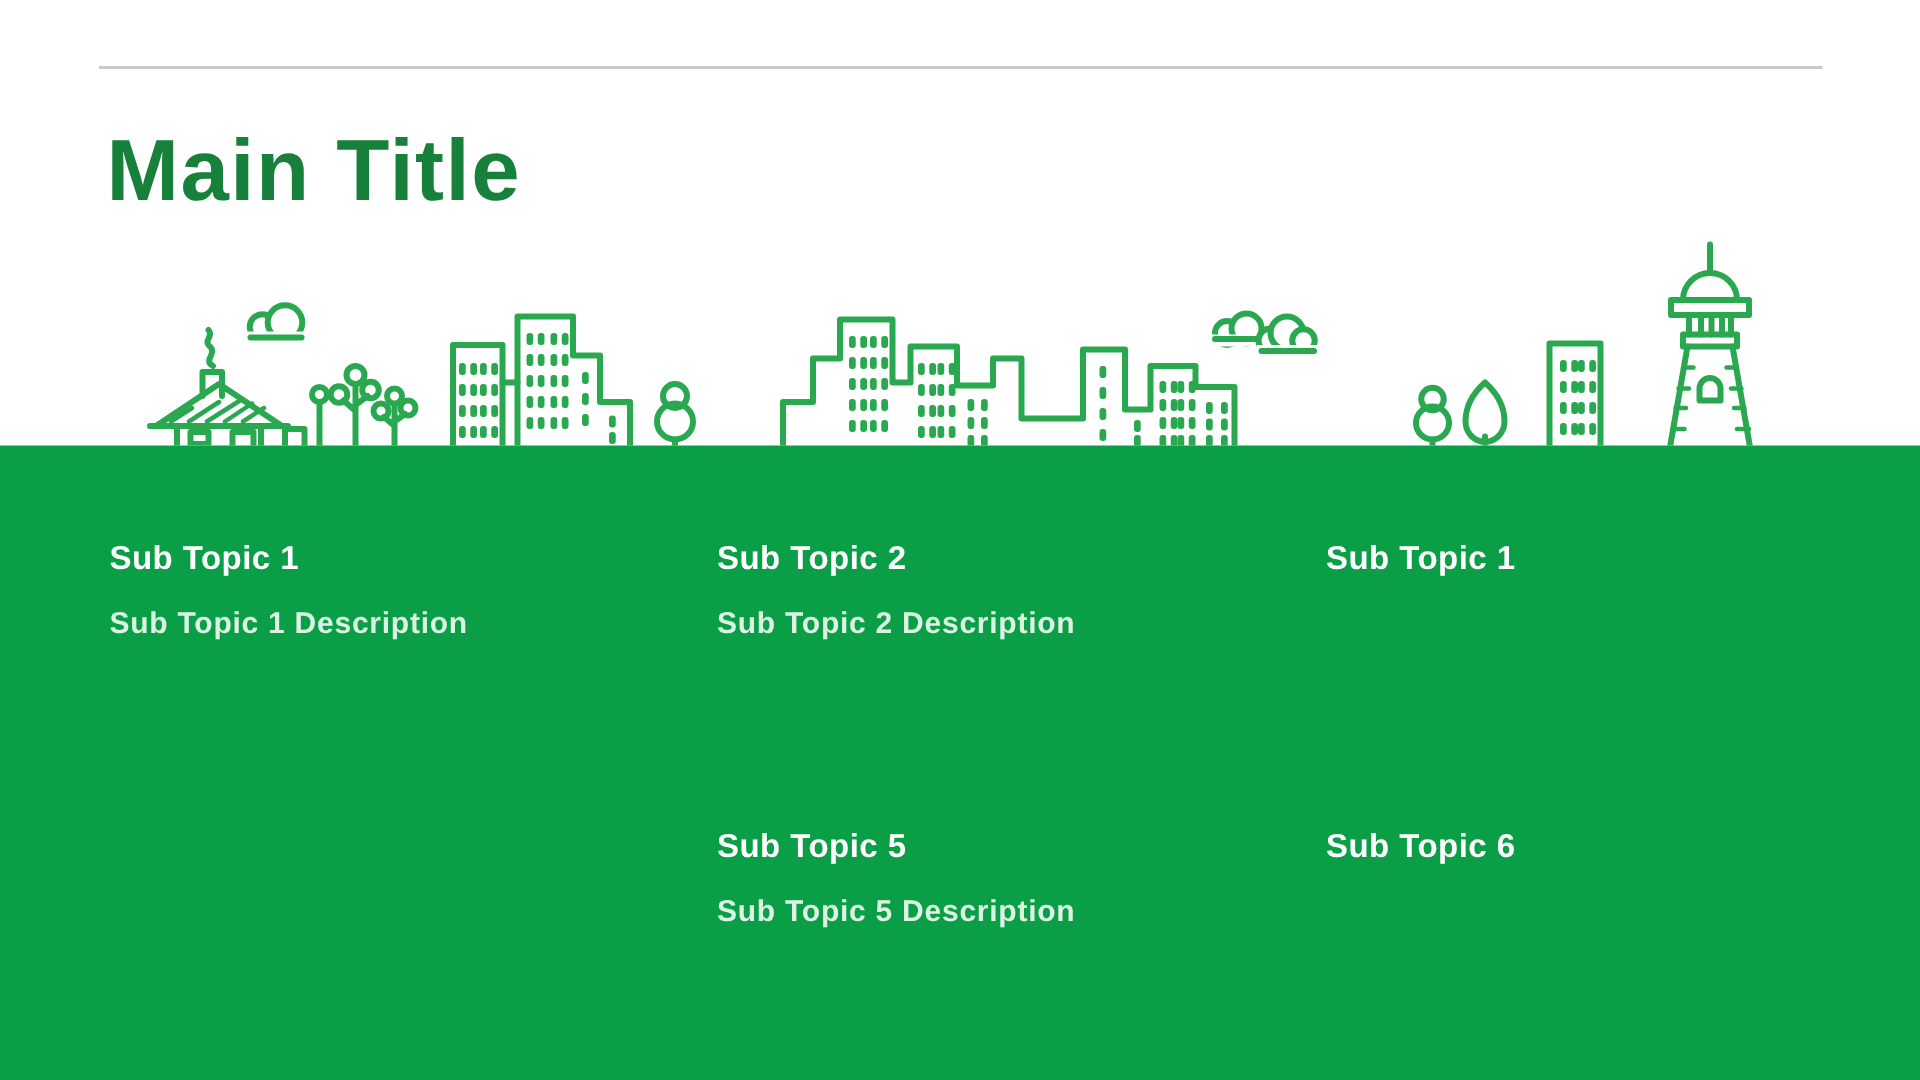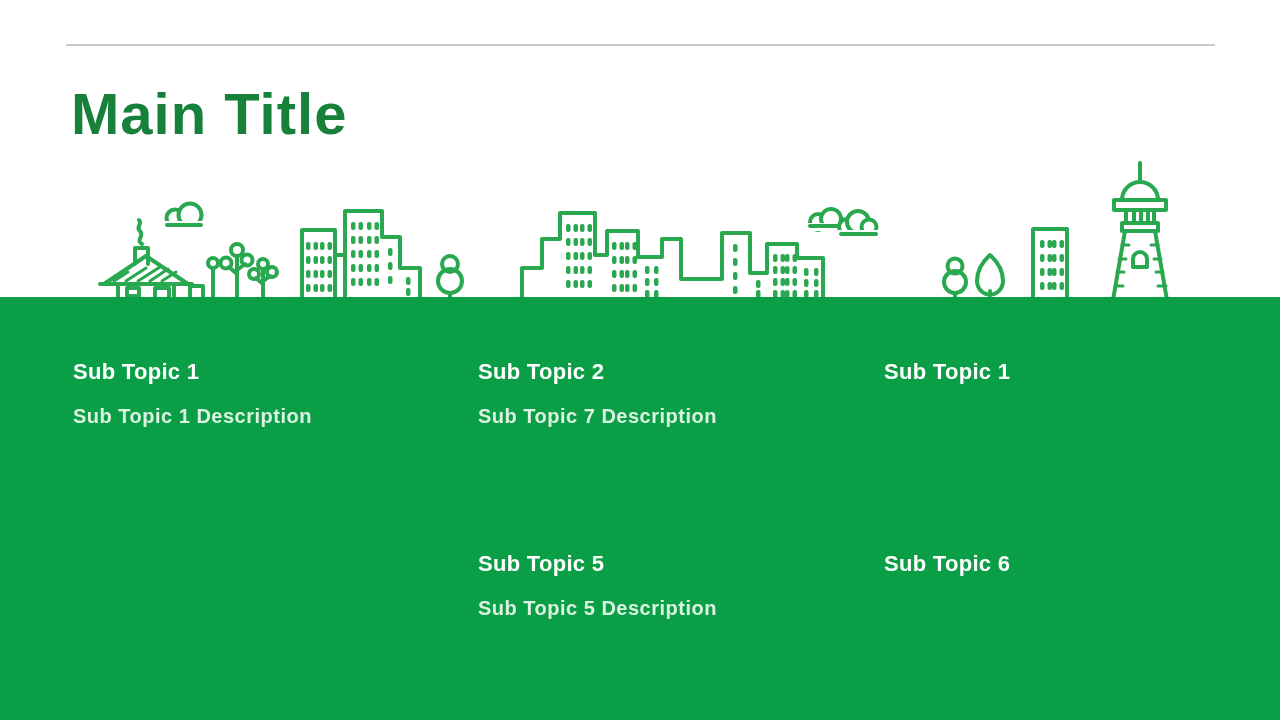--- a/index.html
+++ b/index.html
@@ -218,21 +218,21 @@
   </g>
 </svg>
 
 <div class="band">
   <div class="cell c1 r1">
     <h3>Sub Topic 1</h3>
     <p>Sub Topic 1 Description</p>
   </div>
   <div class="cell c2 r1">
     <h3>Sub Topic 2</h3>
-    <p>Sub Topic 7 Description</p>
+    <p>Sub Topic 2 Description</p>
   </div>
   <div class="cell c3 r1">
     <h3>Sub Topic 1</h3>
   </div>
   <div class="cell c1 r2">
   </div>
   <div class="cell c2 r2">
     <h3>Sub Topic 5</h3>
     <p>Sub Topic 5 Description</p>
   </div>

